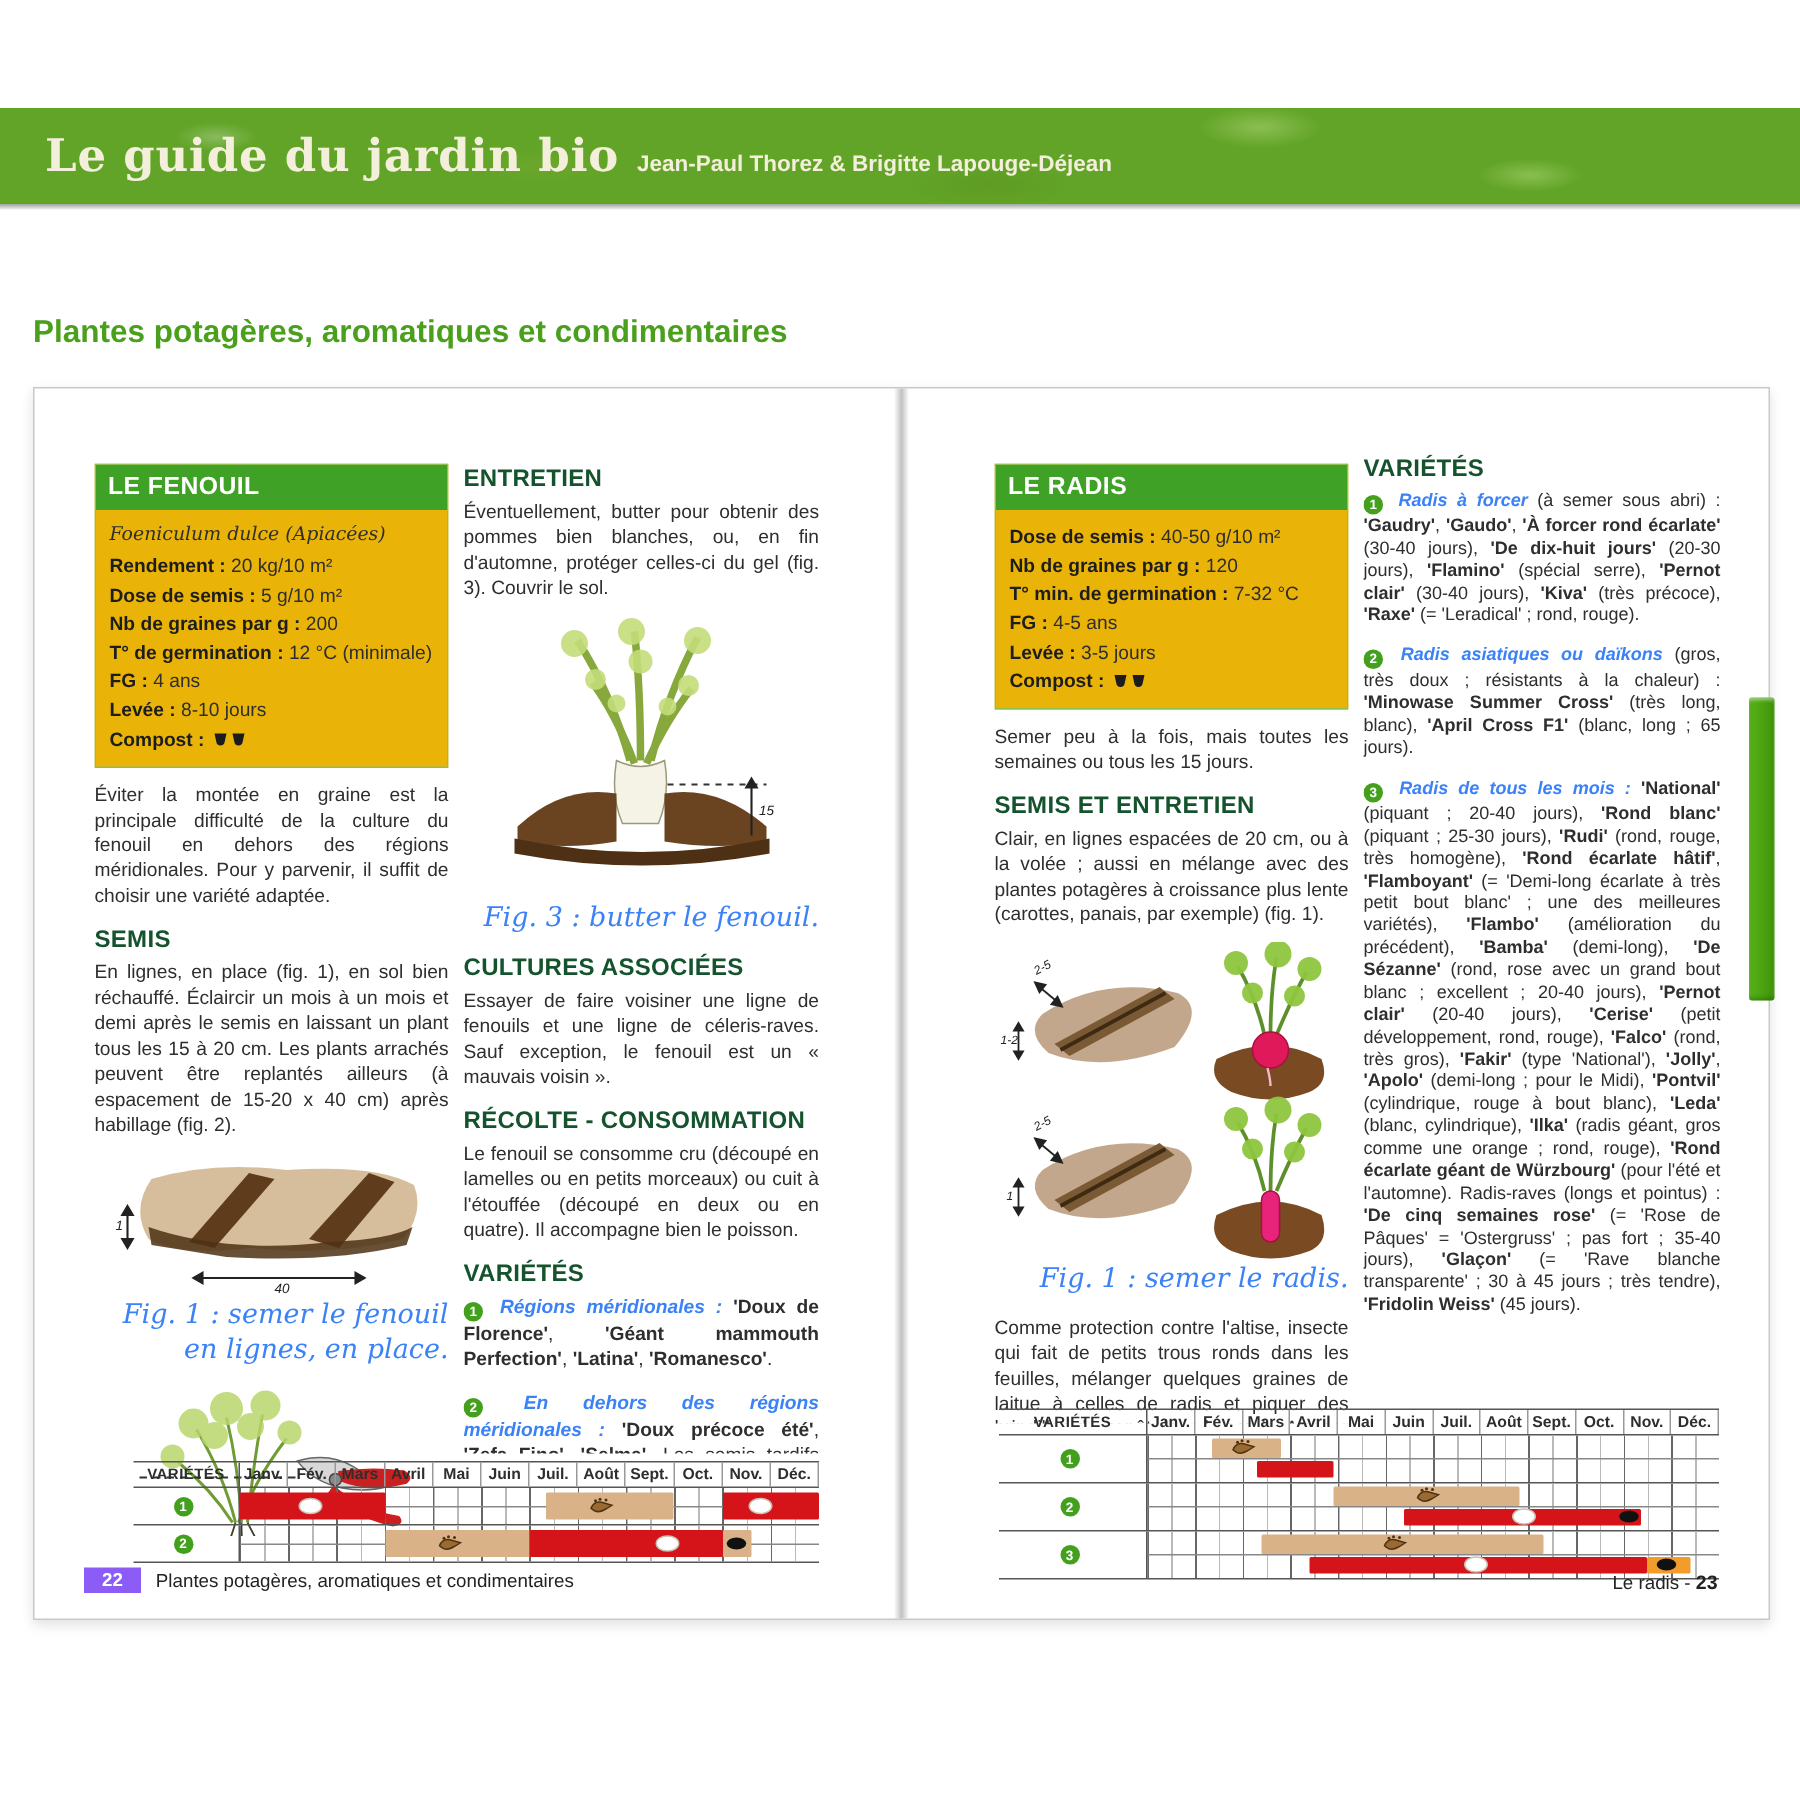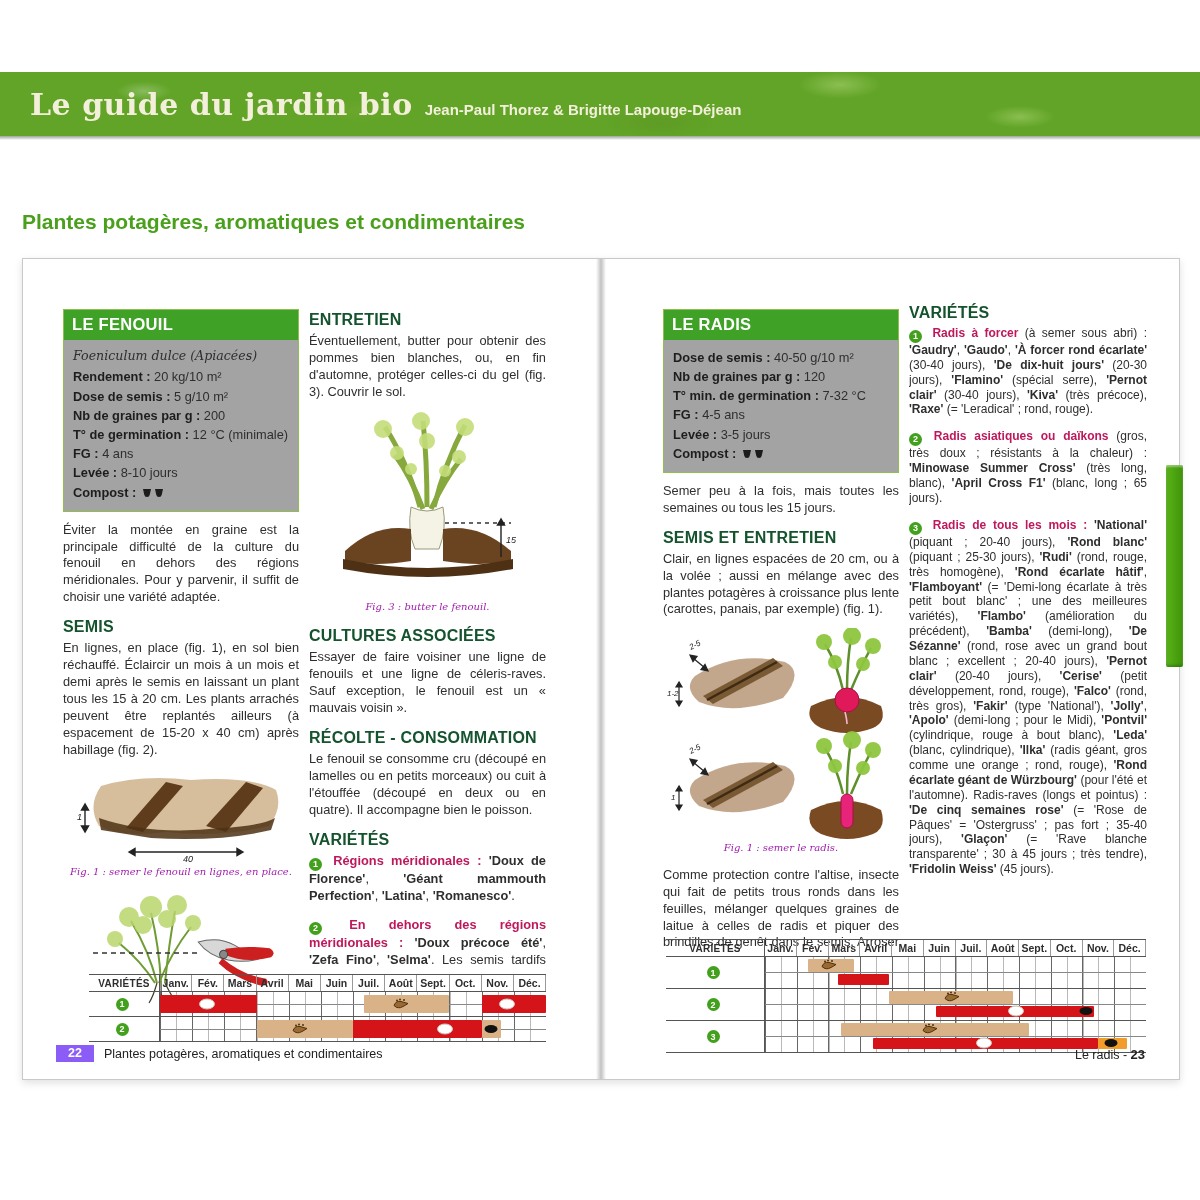--- a/index.html
+++ b/index.html
@@ -31,43 +31,43 @@
   .gutter{position:absolute;left:573px;top:0;width:10px;height:820px;
     background:linear-gradient(90deg,transparent,#c2c2c2 50%,transparent);}
 
   .col{position:absolute;font-size:12.8px;line-height:1.32;text-align:justify;}
   .colA{left:40px;top:50px;width:236px;height:715px;overflow:hidden;}
   .colB{left:286px;top:50px;width:237px;height:660px;overflow:hidden;}
   .colC{left:640px;top:50px;width:236px;height:640px;overflow:hidden;}
   .colD{left:886px;top:44px;width:238px;height:640px;overflow:hidden;font-size:12px;line-height:1.24;}
 
   
-  .infobox{border:1px solid #8fbf4d;background:#a3a3a3;margin-bottom:10px;}
+  .infobox{border:1px solid #8fbf4d;background:#eab308;margin-bottom:10px;}
   .infobox-header{background:#3fa226;color:#fff;font-weight:bold;font-size:16.5px;
     padding:4px 8px;letter-spacing:.3px;}
   .infobox-body{padding:8px 9px 9px;}
   .species{font-style:italic;font-family:"DejaVu Serif",serif;font-size:12.6px;margin-bottom:3px;}
   .stat-row{line-height:1.5;text-align:left;}
   .stat-row b{color:#1d1d1d;}
   .pot-ic{display:inline-block;margin-left:2px;vertical-align:-1px;}
 
   h3.sec{color:#14532d;font-size:16px;font-weight:bold;margin:10px 0 3px;text-align:left;
     letter-spacing:.2px;}
   .colD h3.sec, .colC h3.sec{margin-top:8px;}
   p{margin:0 0 10px;}
 
   .figure{display:block;margin:6px auto 2px;}
-  .caption{font-family:"DejaVu Serif",serif;font-style:italic;font-size:10px;color:#a21caf;
-    text-align:center;margin:2px 0 12px;line-height:1.25;}
+  .caption{font-family:"DejaVu Serif",serif;font-style:italic;font-size:18px;color:#3b82f6;
+    text-align:right;margin:2px 0 12px;line-height:1.25;}
 
   .varitem{margin:0 0 12px;}
   .badge{display:inline-flex;width:13px;height:13px;border-radius:50%;background:#43a01c;
     color:#fff;font-size:9px;font-weight:bold;align-items:center;justify-content:center;
     margin-right:4px;vertical-align:-2px;flex:none;}
-  b.gn{color:#be185d;}
+  b.gn{color:#3b82f6;font-style:italic;}
 
   
   .calendar{position:absolute;border-top:1px solid #555;font-size:10.5px;}
   .cal-header{display:flex;border-bottom:1px solid #555;height:16px;align-items:center;}
   .cal-label{font-weight:bold;font-size:10px;letter-spacing:.3px;text-align:center;
     box-sizing:border-box;}
   .cal-months{display:flex;flex:1;height:100%;border-left:1px solid #555;}
   .cal-month{flex:1;text-align:center;font-weight:bold;font-size:10.5px;line-height:16px;
     border-right:1px solid #999;box-sizing:border-box;}
   .cal-row{display:flex;border-bottom:1px solid #555;}

